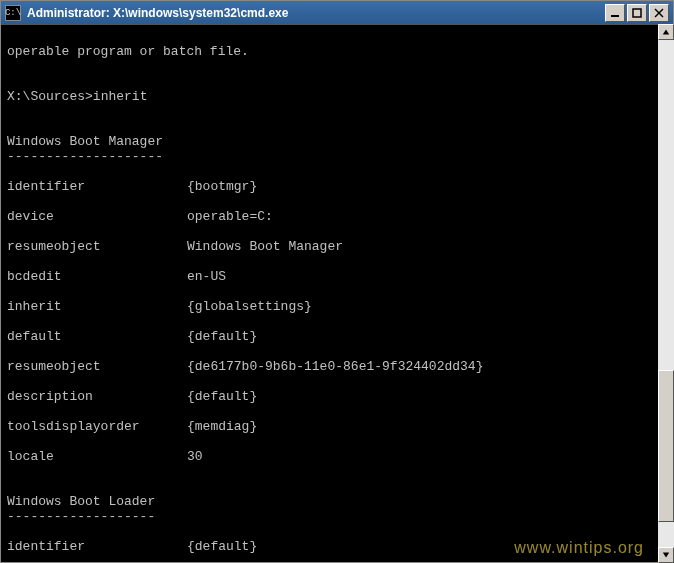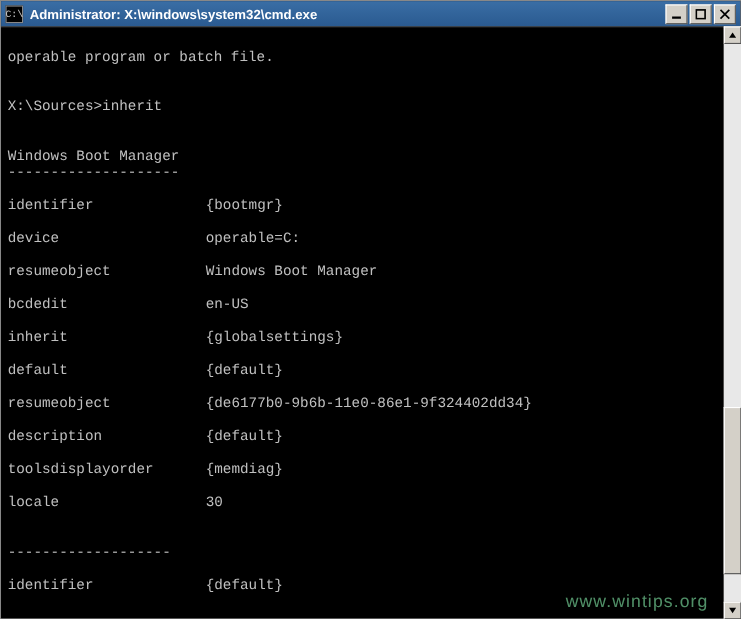--- a/index.html
+++ b/index.html
@@ -9,21 +9,21 @@
     .titlebar-icon { width: 16px; height: 16px; background: #000; border: 1px solid #888; margin-right: 6px; display: flex; align-items: center; justify-content: center; font-size: 9px; color: #ccc; }
     .titlebar-text { flex: 1; color: #fff; font-size: 12px; font-family: Tahoma, sans-serif; font-weight: bold; }
     .titlebar-buttons { display: flex; gap: 2px; }
     .titlebar-btn { width: 20px; height: 18px; background: #d4d0c8; border: 1px solid #fff; border-right-color: #555; border-bottom-color: #555; display: flex; align-items: center; justify-content: center; font-size: 10px; cursor: pointer; }
     .titlebar-btn svg { width: 10px; height: 10px; }
     .console { flex: 1; background: #000; color: #c0c0c0; font-size: 13px; line-height: 15px; padding: 4px 6px; overflow: hidden; position: relative; white-space: pre; }
     .scrollbar { position: absolute; right: 0; top: 24px; bottom: 0; width: 16px; background: #d4d0c8; display: flex; flex-direction: column; }
     .scroll-btn { height: 16px; background: #d4d0c8; border: 1px solid #fff; border-right-color: #555; border-bottom-color: #555; display: flex; align-items: center; justify-content: center; }
     .scroll-track { flex: 1; background: #e8e8e8; position: relative; }
     .scroll-thumb { position: absolute; left: 0; right: 0; top: 65%; height: 30%; background: #d4d0c8; border: 1px solid #fff; border-right-color: #555; border-bottom-color: #555; }
-    .watermark { position: absolute; bottom: 6px; right: 30px; color: #86efac; font-family: Arial, sans-serif; font-size: 16px; letter-spacing: 1px; opacity: 0.6; pointer-events: none; }
+    .watermark { position: absolute; bottom: 6px; right: 30px; color: #fde047; font-family: Arial, sans-serif; font-size: 16px; letter-spacing: 1px; opacity: 0.6; pointer-events: none; }
     .kv-row { display: block; }
     .kv-key { display: inline-block; width: 180px; }
     .prompt-line { display: block; }
     .hr-line { display: block; color: #c0c0c0; }
   </style>
 </head>
 <body>
 
 <div class="window">
   <div class="titlebar">
@@ -60,20 +60,21 @@
 <span class="kv-row"><span class="kv-key">device</span><span>operable=C:</span></span>
 <span class="kv-row"><span class="kv-key">resumeobject</span><span>Windows Boot Manager</span></span>
 <span class="kv-row"><span class="kv-key">bcdedit</span><span>en-US</span></span>
 <span class="kv-row"><span class="kv-key">inherit</span><span>{globalsettings}</span></span>
 <span class="kv-row"><span class="kv-key">default</span><span>{default}</span></span>
 <span class="kv-row"><span class="kv-key">resumeobject</span><span>{de6177b0-9b6b-11e0-86e1-9f324402dd34}</span></span>
 <span class="kv-row"><span class="kv-key">description</span><span>{default}</span></span>
 <span class="kv-row"><span class="kv-key">toolsdisplayorder</span><span>{memdiag}</span></span>
 <span class="kv-row"><span class="kv-key">locale</span><span>30</span></span>
 <span> </span>
+<span>Windows Boot Loader</span>
 <span class="hr-line">-------------------</span>
 <span class="kv-row"><span class="kv-key">identifier</span><span>{default}</span></span>
 
 
 
 
 
 
 
 

